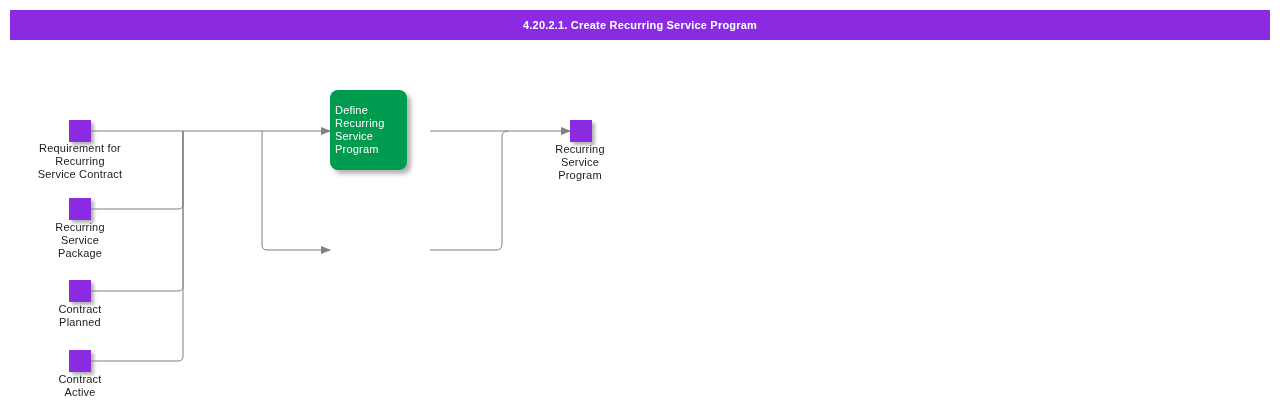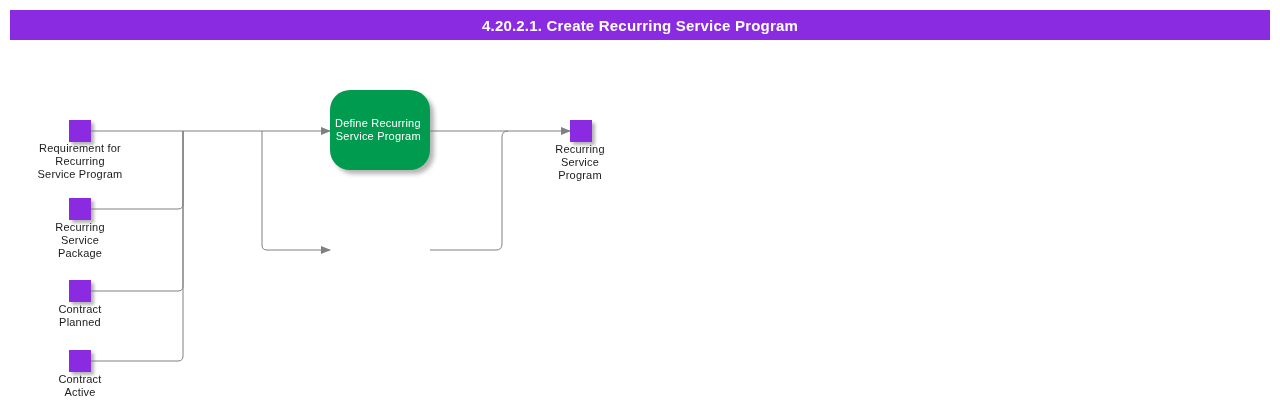--- a/index.html
+++ b/index.html
@@ -4,35 +4,35 @@
 <style>
   html,body { margin:0; padding:0; background:#ffffff; }
   .canvas {
     position:relative; width:1280px; height:410px; background:#fff;
     font-family:"Liberation Sans", sans-serif; overflow:hidden;
   }
   .titlebar {
     position:absolute; left:10px; top:10px; width:1260px; height:30px;
     background:var(--purple,#8A2BE2); color:var(--title_text,#fff);
     display:flex; align-items:center; justify-content:center;
-    font-size:15px; font-weight:bold; letter-spacing:0.2px;
+    font-size:11px; font-weight:bold; letter-spacing:0.2px;
   }
   .connectors { position:absolute; left:0; top:0; width:1280px; height:410px; }
   .sq {
     position:absolute; width:22px; height:22px;
     background:var(--purple,#8A2BE2);
     box-shadow:3px 3px 3px rgba(120,120,120,0.55);
   }
   .task {
-    position:absolute; width:100px; height:80px; box-sizing:border-box;
-    background:var(--green,#009B4E); border-radius:20px;
+    position:absolute; width:77px; height:80px; box-sizing:border-box;
+    background:var(--green,#009B4E); border-radius:8px;
     box-shadow:4px 4px 4px rgba(120,120,120,0.55);
     color:#fff; font-size:11px; line-height:13px; letter-spacing:0.2px;
     display:flex; align-items:center; padding-left:5px;
-    white-space:pre-line; text-align:right;
+    white-space:pre-line; text-align:left;
   }
   .lbl {
     position:absolute; width:144px; font-size:11px; line-height:13px;
     color:var(--label_text,#1a1a1a); text-align:center;
     white-space:pre-line; letter-spacing:0.2px;
   }
   .lbl.out { width:140px; }
 </style>
 </head>
 <body>
@@ -56,21 +56,21 @@
       <path d="M91,361 L178,361 Q183,361 183,356 L183,131"></path>
       <path d="M262,131 L262,245 Q262,250 267,250 L330,250" marker-end="url(#arrow)"></path>
       <path d="M430,131 L570,131" marker-end="url(#arrow)"></path>
       <path d="M430,250 L496,250 Q502,250 502,244 L502,137 Q502,131 508,131"></path>
     </g>
   </svg>
 
   <div class="sq" style="left:69px; top:120px;"></div>
   <div class="lbl" style="left:8px; top:142px;">Requirement for
 Recurring
-Service Program</div>
+Service Contract</div>
 
   <div class="sq" style="left:69px; top:198px;"></div>
   <div class="lbl" style="left:8px; top:221px;">Recurring
 Service
 Package</div>
 
   <div class="sq" style="left:69px; top:280px;"></div>
   <div class="lbl" style="left:8px; top:303px;">Contract
 Planned</div>
 

